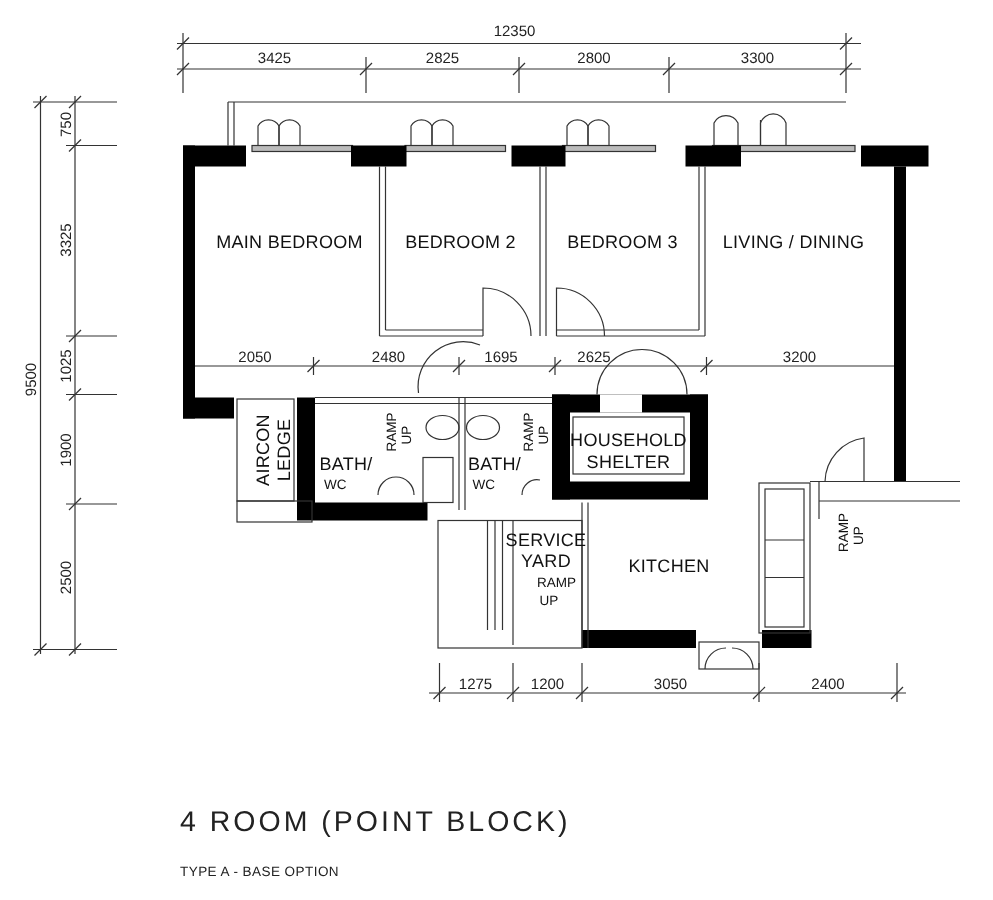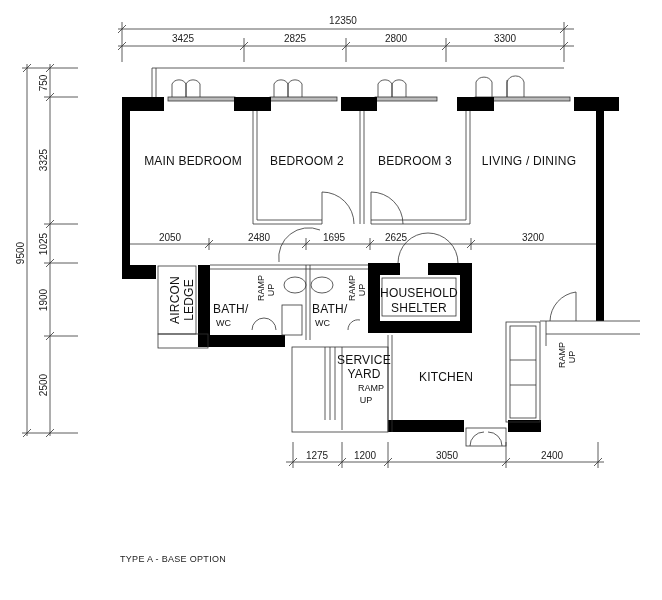--- a/index.html
+++ b/index.html
@@ -215,14 +215,15 @@
   <text class="small" x="315" y="326">WC</text>
   <text class="small" transform="translate(264,288) rotate(-90)" text-anchor="middle">RAMP</text>
   <text class="small" transform="translate(274,290) rotate(-90)" text-anchor="middle">UP</text>
   <text class="small" transform="translate(355,288) rotate(-90)" text-anchor="middle">RAMP</text>
   <text class="small" transform="translate(365,290) rotate(-90)" text-anchor="middle">UP</text>
   <text class="small" transform="translate(565,355) rotate(-90)" text-anchor="middle">RAMP</text>
   <text class="small" transform="translate(575,357) rotate(-90)" text-anchor="middle">UP</text>
 </svg>
 
 <div class="title-block">
+  <div class="title-main">4 ROOM (POINT BLOCK)</div>
   <div class="title-sub">TYPE A - BASE OPTION</div>
 </div>
 
 </body></html>

